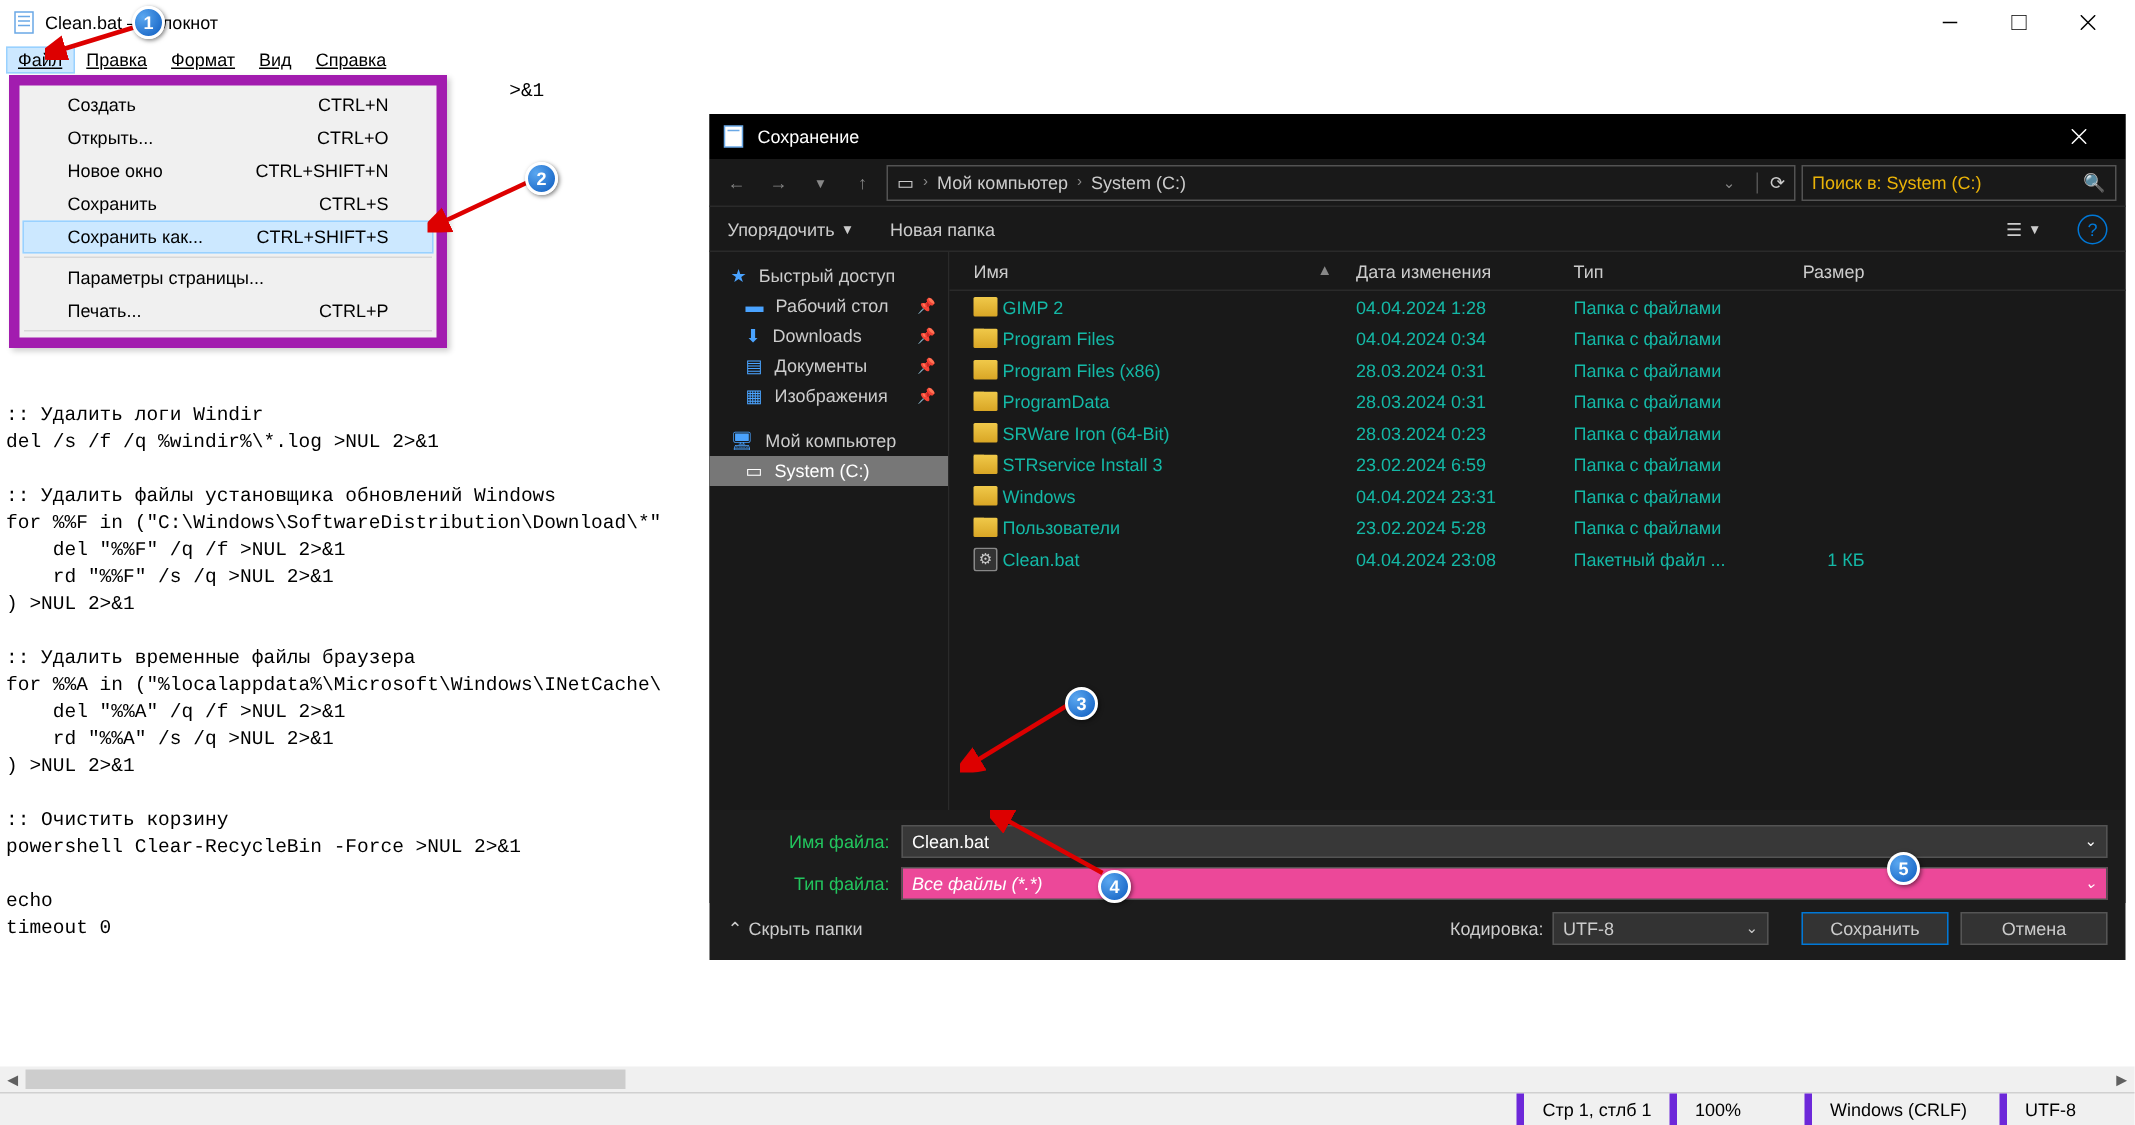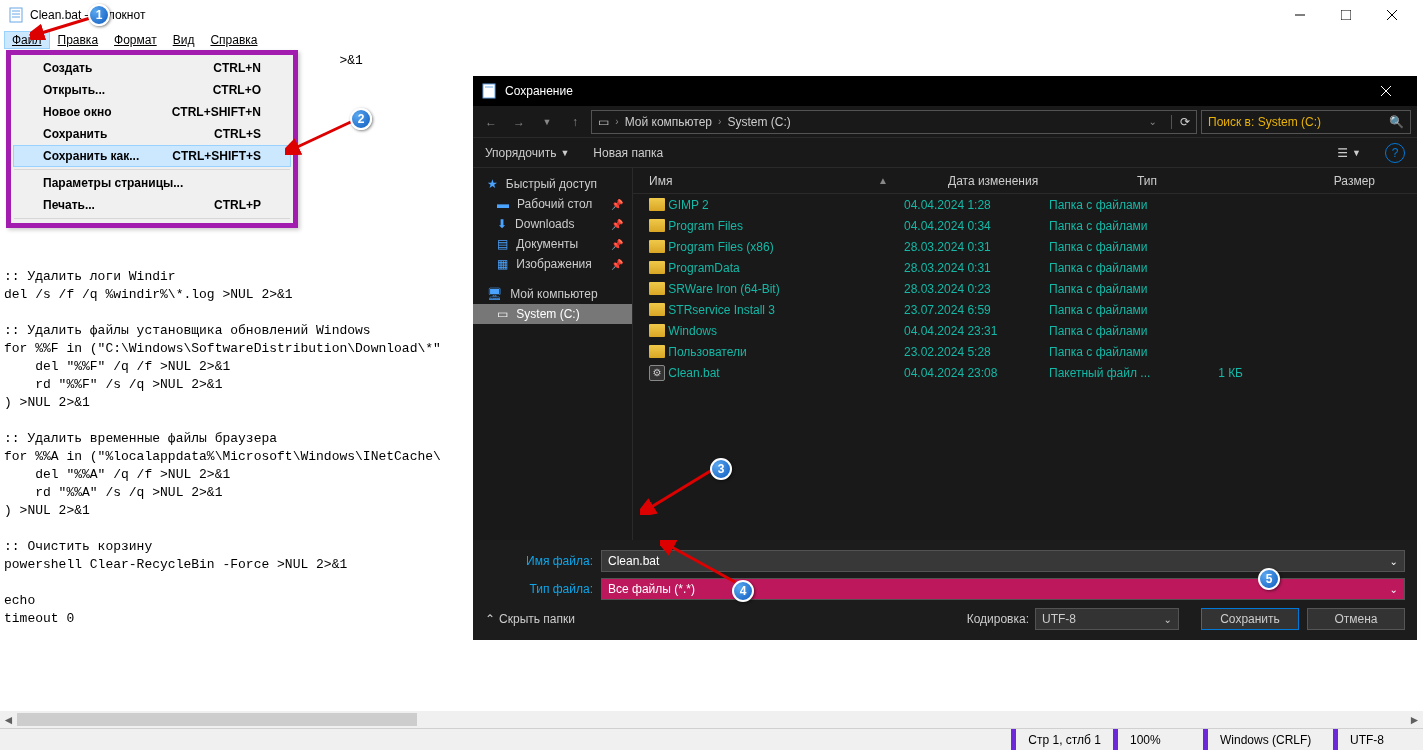--- a/index.html
+++ b/index.html
@@ -19,21 +19,21 @@
 .statusbar { position: absolute; left: 0; right: 0; bottom: 0; height: 22px; background: #f0f0f0; border-top: 1px solid #d0d0d0; display: flex; align-items: center; font-size: 12px; }
 .statusbar .cell { padding: 0 12px; border-left: 5px solid #6d28d9; height: 100%; display: flex; align-items: center; }
 .statusbar .spacer { flex: 1; }
 .hscroll { position: absolute; left: 0; right: 0; bottom: 22px; height: 17px; background: #f0f0f0; }
 .hscroll .thumb { position: absolute; left: 17px; top: 2px; width: 400px; height: 13px; background: #cdcdcd; }
 .hscroll .arrow { position: absolute; top: 0; width: 17px; height: 17px; display: flex; align-items: center; justify-content: center; color: #606060; }
 .hscroll .arrow.l { left: 0; }
 .hscroll .arrow.r { right: 0; }
 
 
-.dropdown { position: absolute; left: 6px; top: 50px; width: 292px; background: #f0f0f0; border: 5px solid #a21caf; box-shadow: 2px 2px 4px rgba(0,0,0,0.2); padding: 2px; font-weight: bold; }
+.dropdown { position: absolute; left: 6px; top: 50px; width: 292px; background: #f0f0f0; border: 7px solid #a21caf; box-shadow: 2px 2px 4px rgba(0,0,0,0.2); padding: 2px; }
 .dropdown .ditem { display: flex; justify-content: space-between; padding: 4px 30px 4px 30px; font-size: 12px; cursor: default; }
 .dropdown .ditem.highlight { background: #cce8ff; border: 1px solid #99d1ff; padding: 3px 29px; }
 .dropdown .sep { height: 1px; background: #d7d7d7; margin: 2px 1px; }
 
 
 .savedlg { position: absolute; left: 449px; top: 76px; width: 944px; height: 526px; background: #191919; color: #ddd; font-size: 12px; margin-left: 24px; }
 .savedlg .dlgtitle { height: 30px; background: #000; display: flex; align-items: center; padding: 0 8px; }
 .savedlg .dlgtitle .icon { width: 16px; height: 16px; margin-right: 8px; }
 .savedlg .dlgtitle .txt { flex: 1; color: #fff; }
 .savedlg .dlgtitle .close { width: 46px; height: 30px; display: flex; align-items: center; justify-content: center; color: #fff; }
@@ -47,34 +47,34 @@
 .savedlg .toolbar { height: 30px; background: #191919; display: flex; align-items: center; padding: 0 12px; gap: 24px; border-bottom: 1px solid #2a2a2a;}
 .savedlg .toolbar .titem { color: #ccc; display: flex; align-items: center; gap: 4px; }
 .savedlg .toolbar .spacer { flex: 1; }
 .savedlg .body { display: flex; height: 372px; }
 .savedlg .nav { width: 160px; background: #191919; padding: 6px 0; border-right: 1px solid #2a2a2a;}
 .savedlg .nav .nitem { display: flex; align-items: center; gap: 8px; padding: 3px 8px 3px 24px; color: #ccc; }
 .savedlg .nav .nitem.sel { background: #777; color: #fff; }
 .savedlg .nav .nitem .pin { margin-left: auto; color: #888; font-size: 10px; }
 .savedlg .nav .nitem.head { padding-left: 14px; }
 .savedlg .filelist { flex: 1; background: #191919; }
-.savedlg .filehead { display: flex; height: 26px; align-items: center; border-bottom: 1px solid #2a2a2a; padding: 0 8px; color: #ccc; gap: 44px; }
+.savedlg .filehead { display: flex; height: 26px; align-items: center; border-bottom: 1px solid #2a2a2a; padding: 0 8px; color: #ccc; }
 .savedlg .filehead .col { padding: 0 8px; }
 .savedlg .filehead .sortarr { margin-left: auto; font-size: 10px; color: #888; }
 .savedlg .col.name { width: 255px; display: flex; align-items: center;}
 .savedlg .col.date { width: 145px; }
 .savedlg .col.type { width: 130px; }
 .savedlg .col.size { width: 80px; text-align: right; }
 .savedlg .frow { display: flex; align-items: center; padding: 2px 8px; color: #14b8a6; height: 21px; }
 .savedlg .frow .col { padding: 0 8px; white-space: nowrap; overflow: hidden; text-overflow: ellipsis; }
 .savedlg .bottompanel { background: #1c1c1c; padding: 10px 12px; }
 .savedlg .formrow { display: flex; align-items: center; margin-bottom: 6px; }
-.savedlg .formrow .lbl { width: 116px; text-align: right; padding-right: 8px; color: #0ea5e9; }
+.savedlg .formrow .lbl { width: 116px; text-align: right; padding-right: 8px; color: #22c55e; }
 .savedlg .formrow .inp { flex: 1; height: 22px; background: #383838; border: 1px solid #535353; color: #fff; padding: 0 6px; display: flex; align-items: center; justify-content: space-between; }
-.savedlg .formrow .inp.combo { background: #be185d; }
+.savedlg .formrow .inp.combo { background: #ec4899; font-style: italic; }
 .savedlg .btnrow { display: flex; align-items: center; margin-top: 8px; }
 .savedlg .btnrow .hide { color: #ccc; display: flex; align-items: center; gap: 4px; }
 .savedlg .btnrow .spacer { flex: 1; }
 .savedlg .btnrow .lbl2 { color: #ccc; margin-right: 6px; }
 .savedlg .btnrow .combo2 { width: 144px; height: 22px; background: #333; border: 1px solid #535353; color: #ccc; padding: 0 6px; display: flex; align-items: center; justify-content: space-between; margin-right: 14px;}
 .savedlg .btnrow .btn { width: 98px; height: 22px; border: 1px solid #555; background: #333; color: #ccc; display: flex; align-items: center; justify-content: center; margin-left: 8px; }
 .savedlg .btnrow .btn.primary { border: 1px solid #0078d7; }
 
 
 .marker { position: absolute; width: 22px; height: 22px; border-radius: 50%; background: radial-gradient(circle at 30% 30%, #5aa7f0, #0d5bbf); border: 2px solid #fff; box-shadow: 1px 1px 3px rgba(0,0,0,0.5); color: #fff; font-weight: bold; font-size: 12px; display: flex; align-items: center; justify-content: center; z-index: 100; }
@@ -321,21 +321,21 @@
             <div class="col size"></div>
           </div>
           <div class="frow">
             <div class="col name"><span class="foldericon"></span>&nbsp;SRWare Iron (64-Bit)</div>
             <div class="col date">28.03.2024 0:23</div>
             <div class="col type">Папка с файлами</div>
             <div class="col size"></div>
           </div>
           <div class="frow">
             <div class="col name"><span class="foldericon"></span>&nbsp;STRservice Install 3</div>
-            <div class="col date">23.07.2024 6:59</div>
+            <div class="col date">23.02.2024 6:59</div>
             <div class="col type">Папка с файлами</div>
             <div class="col size"></div>
           </div>
           <div class="frow">
             <div class="col name"><span class="foldericon"></span>&nbsp;Windows</div>
             <div class="col date">04.04.2024 23:31</div>
             <div class="col type">Папка с файлами</div>
             <div class="col size"></div>
           </div>
           <div class="frow">

